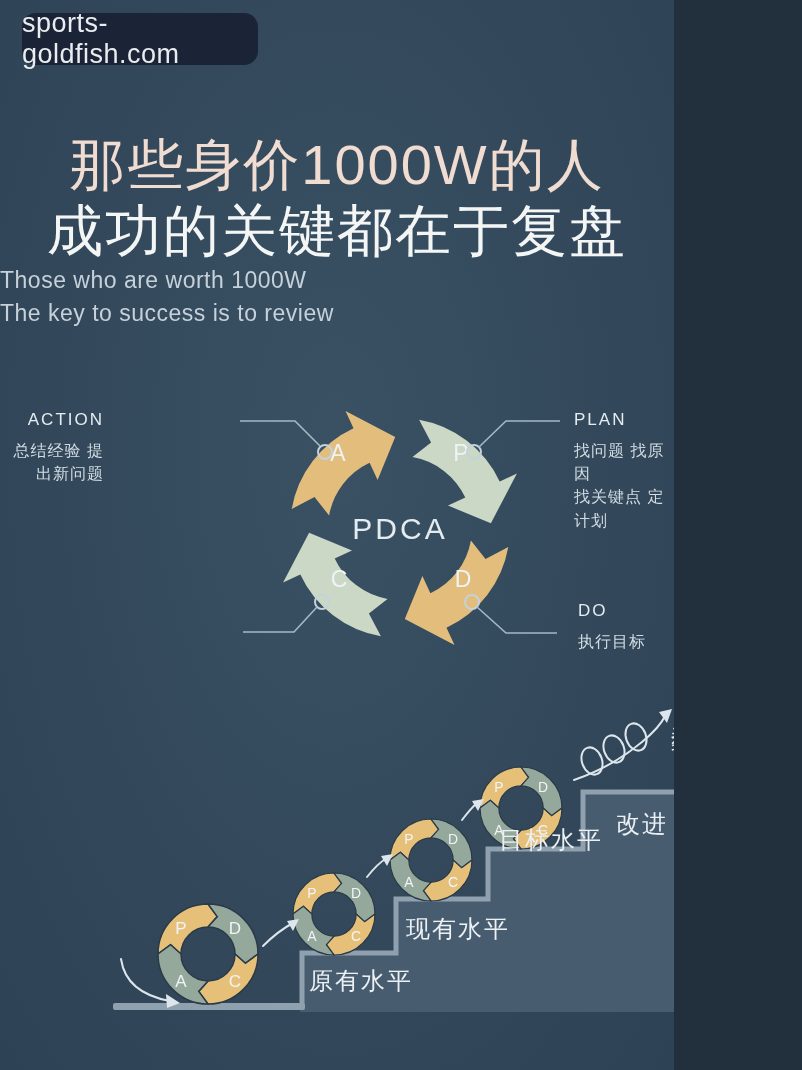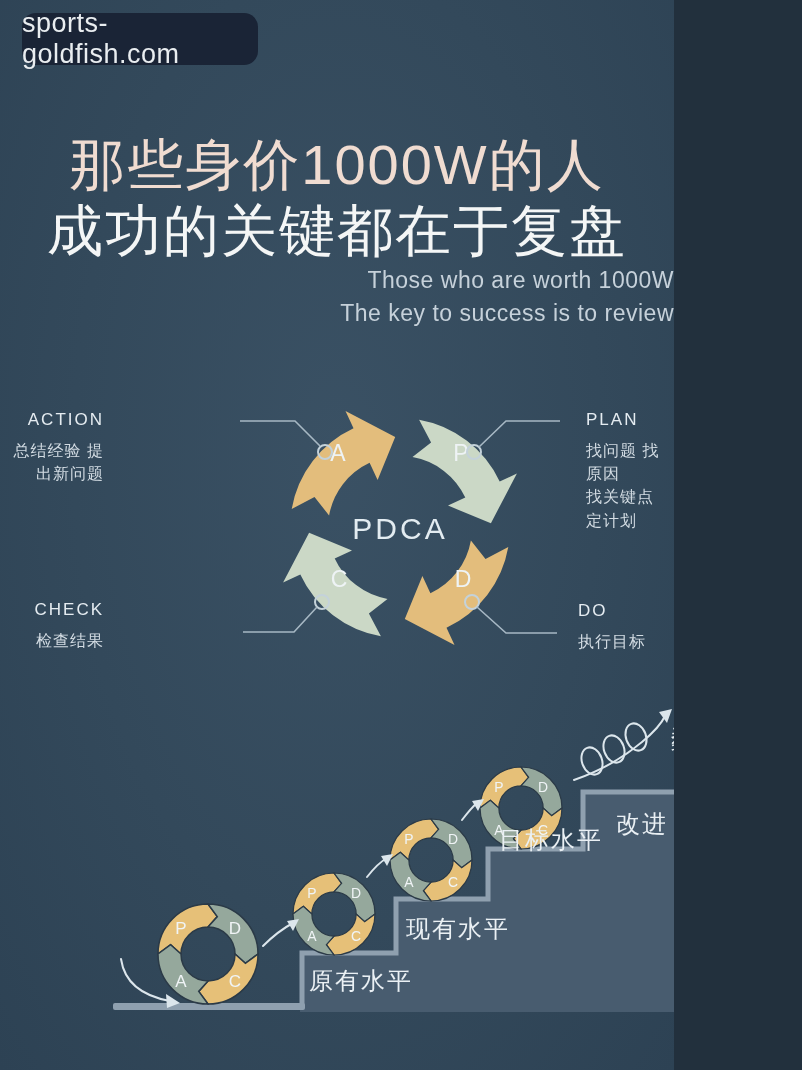--- a/index.html
+++ b/index.html
@@ -14,28 +14,28 @@
     display:flex;align-items:center;justify-content:center;
     color:#e9edf0;font-size:27px;font-weight:500;letter-spacing:0.5px;
   }
   .title1,.title2{
     position:absolute;left:0;width:100%;text-align:center;
     font-weight:400;letter-spacing:2px;white-space:nowrap;
   }
   .title1{top:128px;font-size:56px;color:#f0dcd1;}
   .title2{top:194px;font-size:56px;color:#f4f6f6;}
   .subtitle{
-    position:absolute;left:0;top:264px;width:100%;text-align:right;
+    position:absolute;left:0;top:264px;width:100%;text-align:left;
     color:#c6d1da;font-size:23px;line-height:1.42;letter-spacing:0.5px;
   }
   .callout{position:absolute;}
   .callout .c-title{font-size:17px;color:#e5ecf1;letter-spacing:2px;font-weight:400;}
   .callout .c-desc{font-size:16px;color:#d3dce3;letter-spacing:1px;margin-top:9px;line-height:1.45;}
   .co-action{right:570px;top:410px;text-align:right;}
-  .co-plan{left:574px;top:410px;text-align:left;margin-left:12px;}
+  .co-plan{left:574px;top:410px;text-align:left;}
   .co-check{right:570px;top:600px;text-align:right;}
   .co-do{left:578px;top:601px;text-align:left;}
   .stair-label{
     position:absolute;color:#eaf0f4;font-size:24px;letter-spacing:2px;white-space:nowrap;
   }
   .sl-1{left:309px;top:965px;}
   .sl-2{left:406px;top:913px;}
   .sl-3{left:499px;top:824px;}
   .sl-4{left:616px;top:808px;}
   .spiral-label{
@@ -175,24 +175,20 @@
     <div class="c-title">ACTION</div>
     <div class="c-desc">总结经验 提出新问题</div>
   </div>
   <div class="callout co-plan">
     <div class="c-title">PLAN</div>
     <div class="c-desc">
       <div>找问题  找原因</div>
       <div>找关键点 定计划</div>
     </div>
   </div>
-  <div class="callout co-check">
-    <div class="c-title">CHECK</div>
-    <div class="c-desc">检查结果</div>
-  </div>
   <div class="callout co-do">
     <div class="c-title">DO</div>
     <div class="c-desc">执行目标</div>
   </div>
 
   <div class="stair-label sl-1">原有水平</div>
   <div class="stair-label sl-2">现有水平</div>
   <div class="stair-label sl-3">目标水平</div>
   <div class="stair-label sl-4">改进</div>
   <div class="spiral-label">上升式循环</div>

